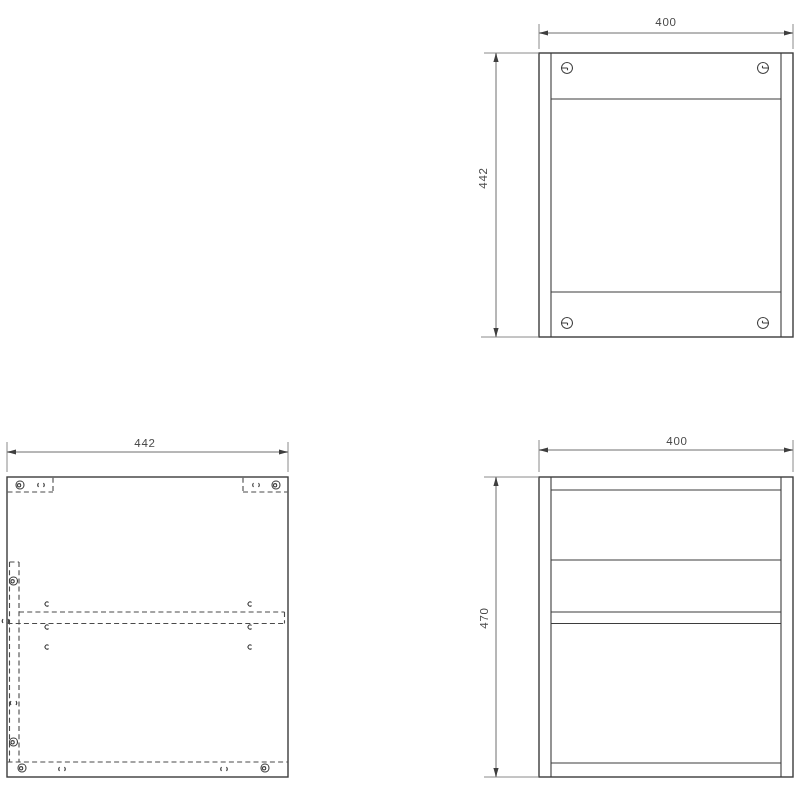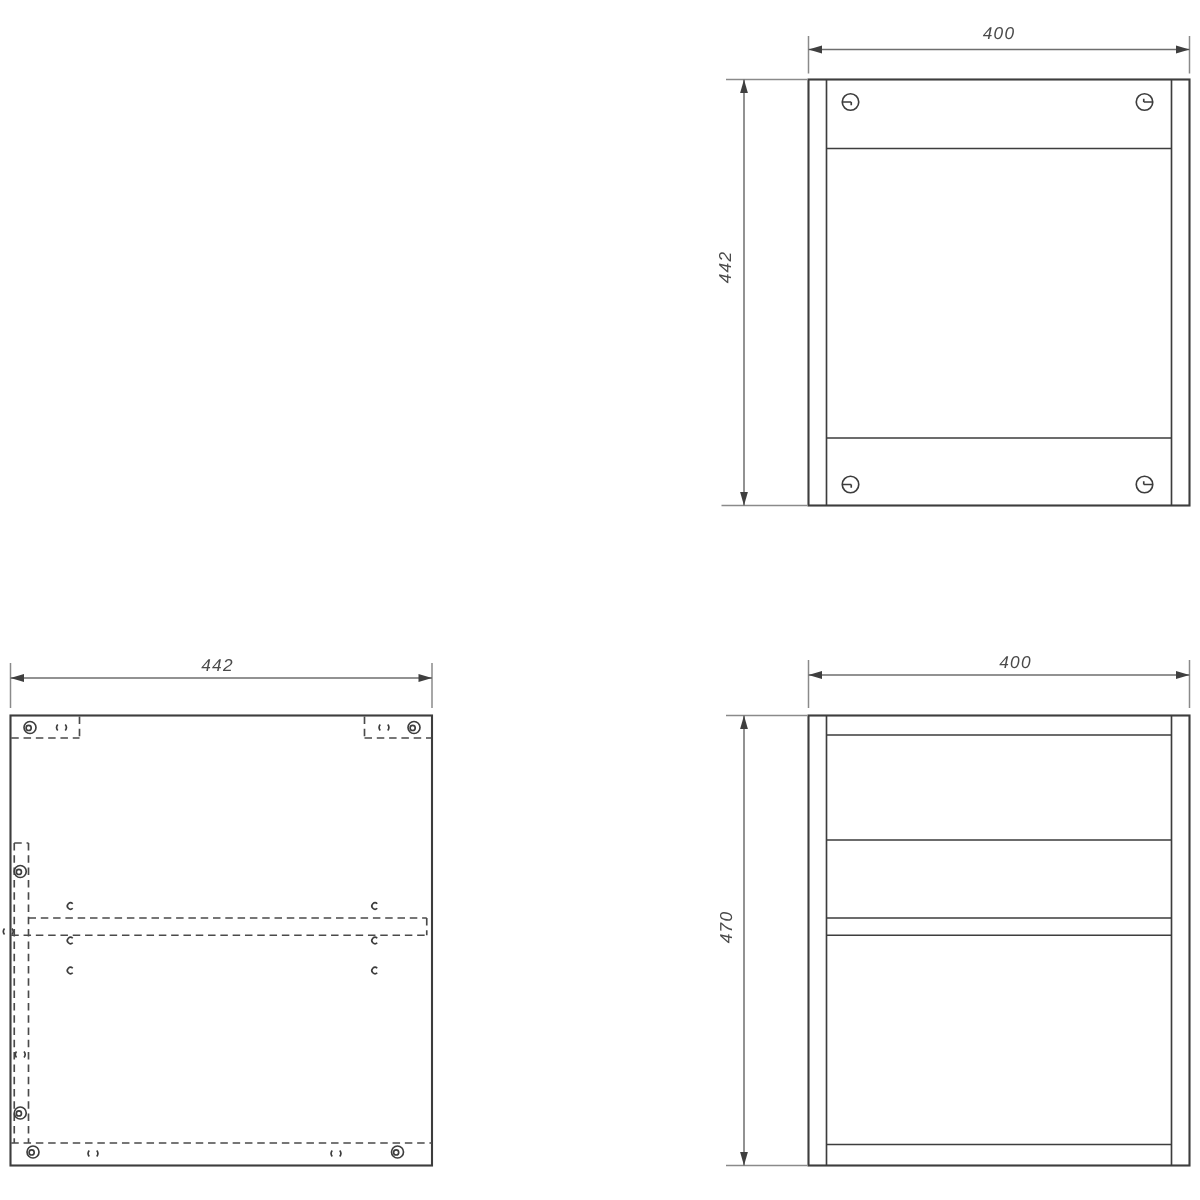--- a/index.html
+++ b/index.html
@@ -8,21 +8,20 @@
     --dim:#6e6e6e;
     --dash:#4a4a4a;
     --txt:#4a4a4a;
   }
   html,body{margin:0;padding:0;background:var(--bg);}
   .canvas{
     position:relative;
     width:649px;height:800px;
     background:var(--bg);
     font-family:"Liberation Sans", sans-serif;
-    font-style:italic;
   }
   svg{display:block;}
   .obj-line{stroke:var(--obj);stroke-width:1.4;fill:none;}
   .obj-line-thin{stroke:var(--obj);stroke-width:1.1;fill:none;}
   .dim-line{stroke:var(--dim);stroke-width:1;fill:none;}
   .ext-line{stroke:#8a8a8a;stroke-width:1;fill:none;}
   .dash-line{stroke:var(--dash);stroke-width:1.1;fill:none;stroke-dasharray:5 3.2;}
   .arrow{fill:#3f3f3f;stroke:none;}
   .dim-text{
     fill:var(--txt);

